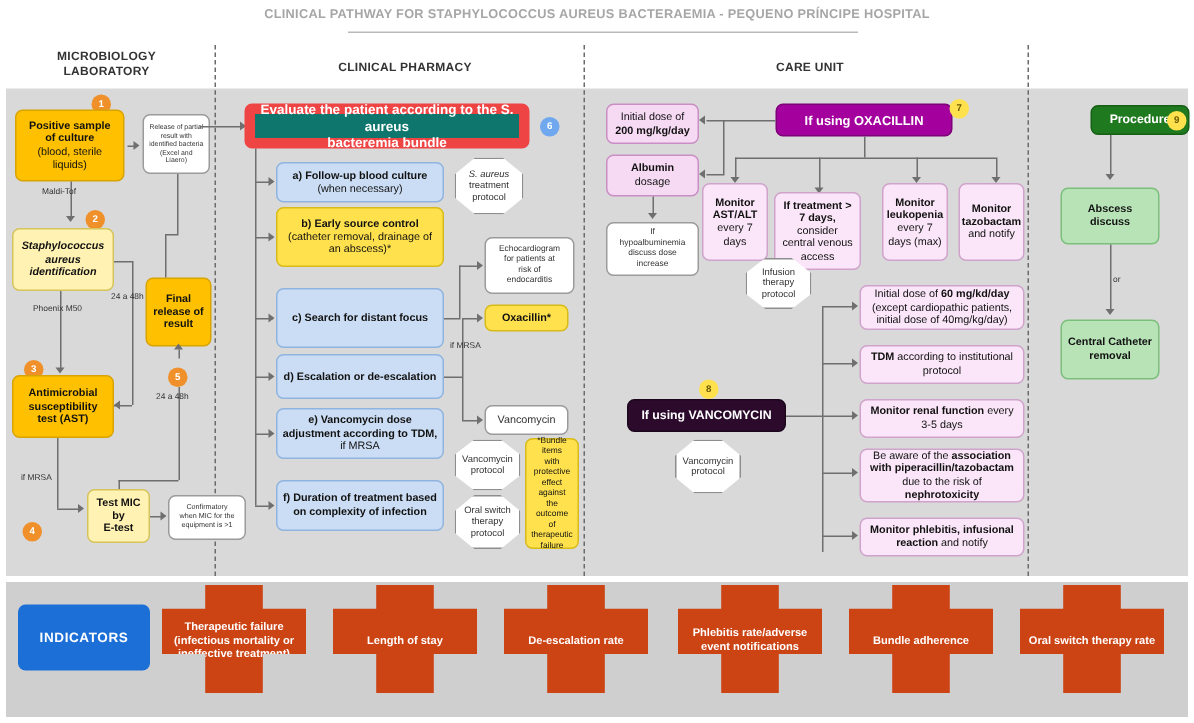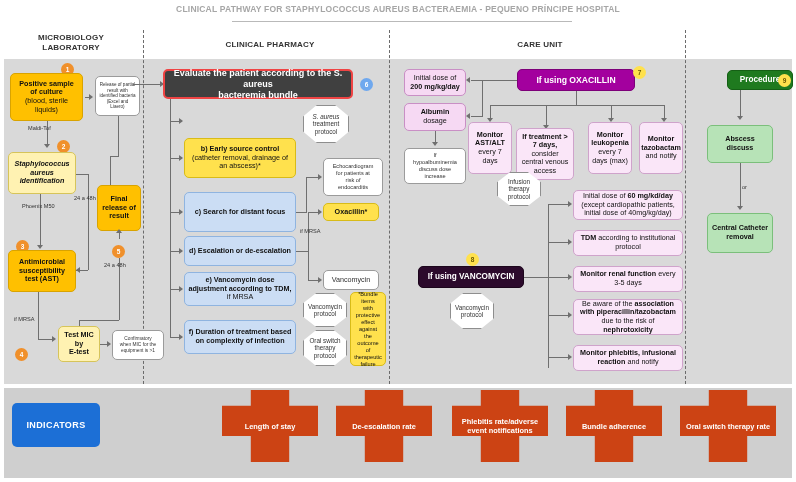--- a/index.html
+++ b/index.html
@@ -41,21 +41,21 @@
 
   
   .node{
     position:absolute;box-sizing:border-box;
     display:flex;align-items:center;justify-content:center;text-align:center;
     border-radius:5px;font-size:7.2px;line-height:8.6px;padding:2px 3px;
   }
   .n-yellow{background:#FFC000;border:1px solid #d9a300;color:#111;font-weight:bold;}
   .n-lightyellow{background:#FFF2B2;border:1px solid #d6c45a;color:#111;font-weight:bold;font-style:italic;}
   .n-white{background:#ffffff;border:1px solid #9b9b9b;color:#333;font-weight:normal;}
-  .n-blue-hdr{background:#404040;border:2px solid #ef4444;color:#fff;font-weight:bold;font-size:9px;line-height:11px;}
+  .n-blue-hdr{background:#0f766e;border:7px solid #ef4444;color:#fff;font-weight:bold;font-size:9px;line-height:11px;}
   .n-lblue{background:#CBDDF4;border:1px solid #8fb4e0;color:#111;}
   .n-yel2{background:#FFE14D;border:1px solid #d8bb18;color:#111;}
   .n-pinklight{background:#F6D9F3;border:1px solid #c98fc5;color:#111;}
   .n-pinkpale{background:#FAE6F8;border:1px solid #cfa3cb;color:#111;}
   .n-purple{background:#A3009E;border:1px solid #7d0079;color:#fff;font-weight:bold;font-size:8.6px;}
   .n-darkpurple{background:#2C0A2C;border:1px solid #1c061c;color:#fff;font-weight:bold;font-size:8.2px;}
   .n-greendark{background:#1F7A1F;border:1px solid #156015;color:#fff;font-weight:bold;font-size:8.2px;}
   .n-greenlight{background:#B7E3B7;border:1px solid #7bbf7b;color:#111;font-weight:bold;}
 
   .bold{font-weight:bold;}
@@ -260,20 +260,23 @@
       <div class="ital">S. aureus</div>
       <div>treatment</div>
       <div>protocol</div>
     </div>
   </div>
 
   <div class="ln lnv" style="left:170px;top:99px;height:238px;"></div>
 
   <div class="ln lnh" style="left:170px;top:121px;width:12px;"></div>
   <div class="arw arw-r" style="left:179px;top:118px;"></div>
+  <div class="node n-lblue" style="left:184px;top:108px;width:112px;height:27px;">
+    <div><span class="bold">a) Follow-up blood culture</span><span class="norm"> (when necessary)</span></div>
+  </div>
 
   <div class="ln lnh" style="left:170px;top:158px;width:12px;"></div>
   <div class="arw arw-r" style="left:179px;top:155px;"></div>
   <div class="node n-yel2" style="left:184px;top:138px;width:112px;height:40px;">
     <div><span class="bold">b) Early source control</span><span class="norm"> (catheter removal, drainage of an abscess)*</span></div>
   </div>
 
   <div class="ln lnh" style="left:170px;top:212px;width:12px;"></div>
   <div class="arw arw-r" style="left:179px;top:209px;"></div>
   <div class="node n-lblue" style="left:184px;top:192px;width:112px;height:40px;">
@@ -495,20 +498,23 @@
     <div>
       <div>Central Catheter</div>
       <div>removal</div>
     </div>
   </div>
 
   <div class="canvas-bottom"></div>
 
   <div class="ind-blue" style="left:12px;">INDICATORS</div>
 
+  <div class="cross" style="left:108px;">
+    <span>Therapeutic failure (infectious mortality or ineffective treatment)</span>
+  </div>
   <div class="cross" style="left:222px;">
     <span>Length of stay</span>
   </div>
   <div class="cross" style="left:336px;">
     <span>De-escalation rate</span>
   </div>
   <div class="cross" style="left:566px;">
     <span>Bundle adherence</span>
   </div>
   <div class="cross" style="left:452px;">

